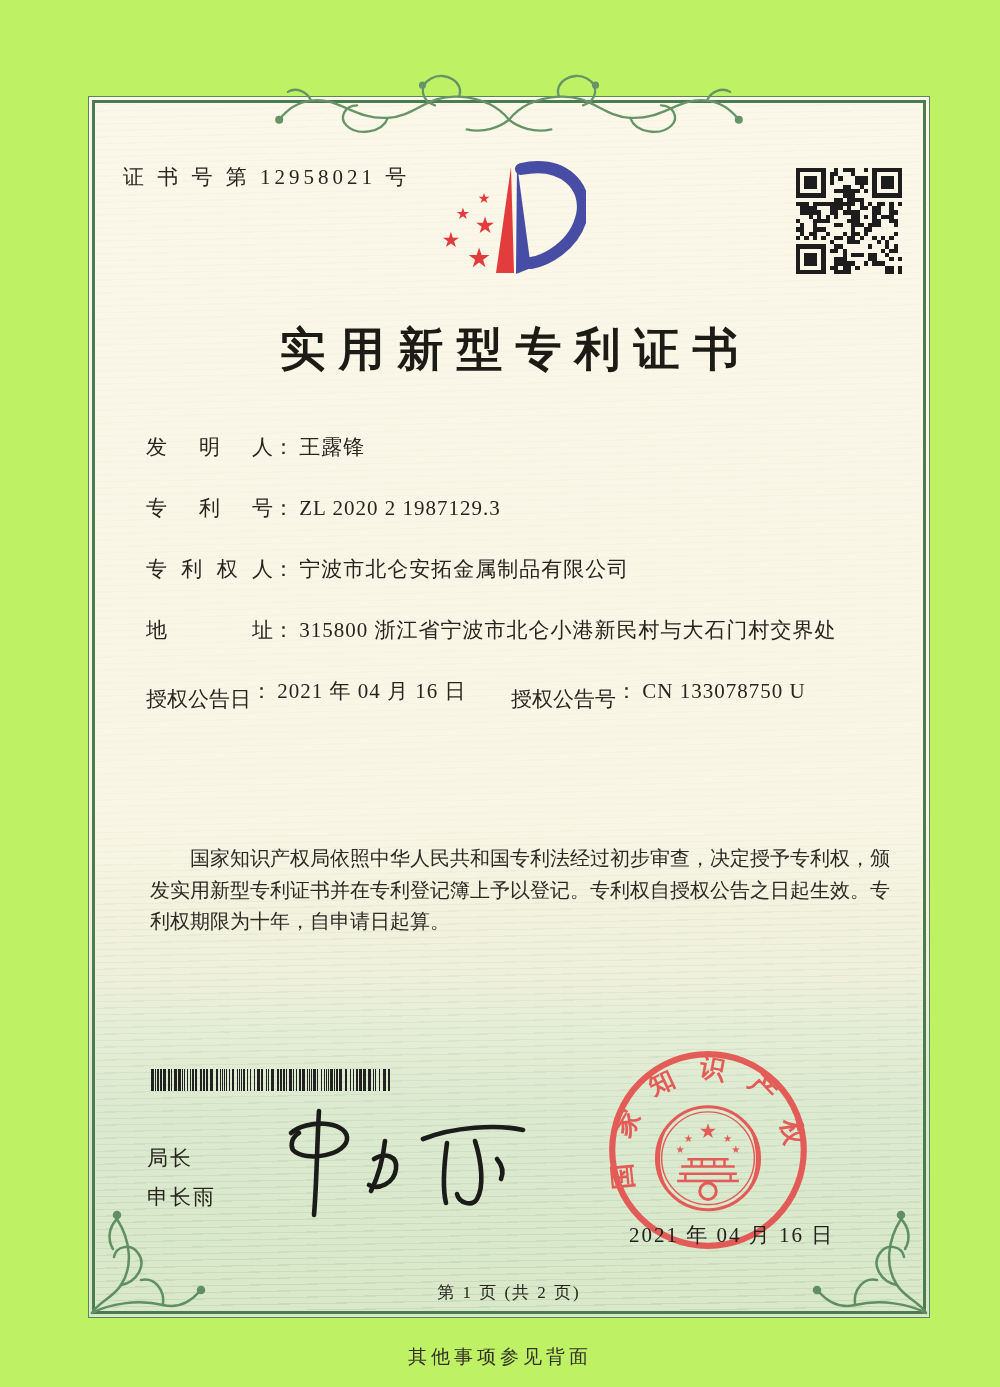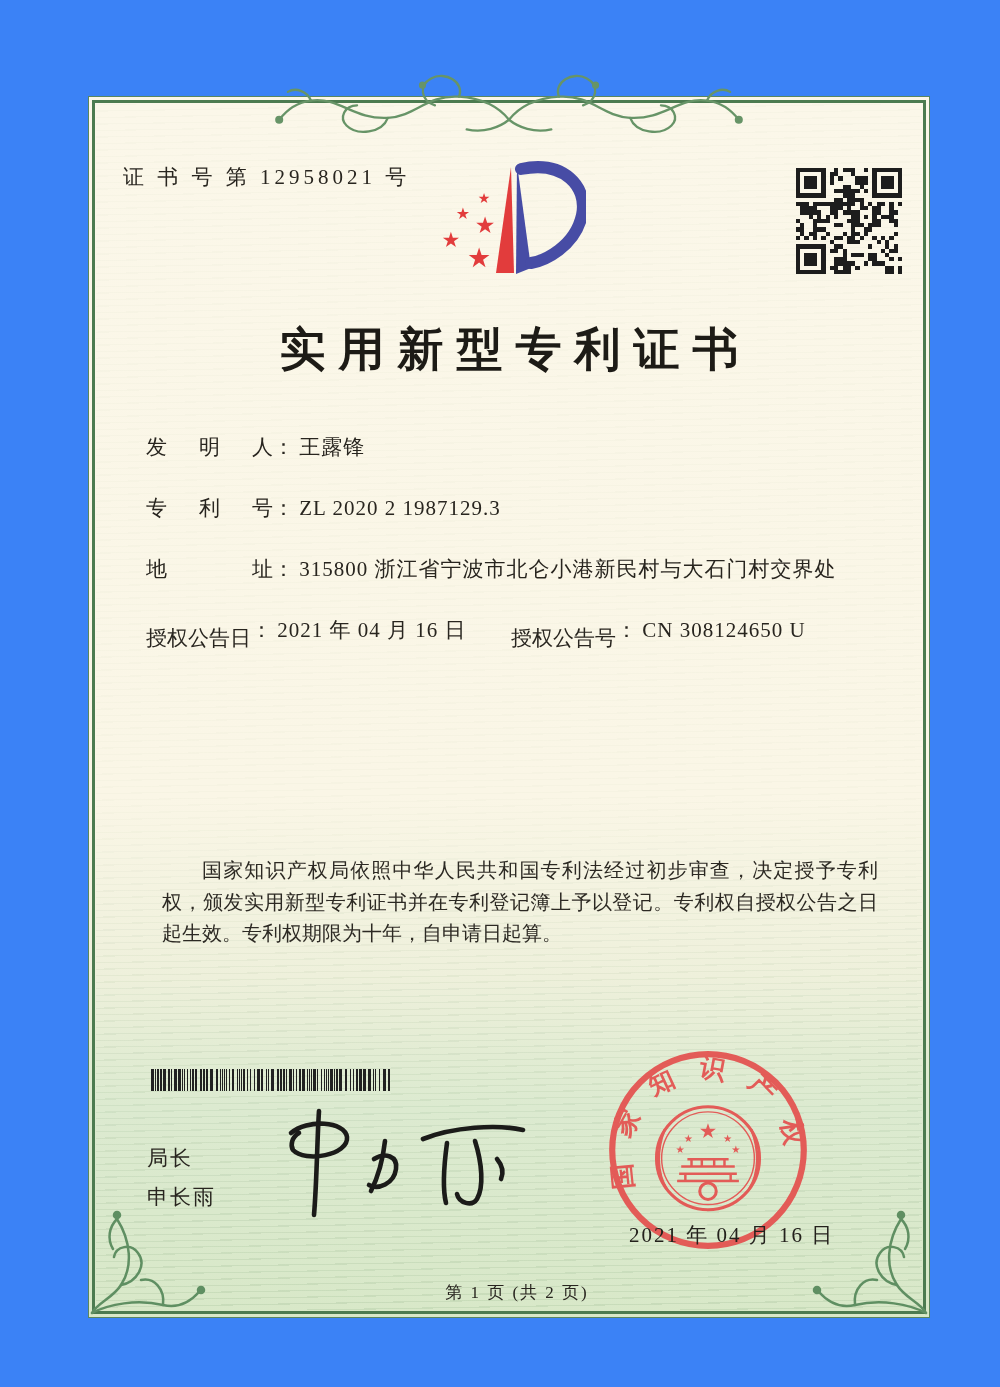--- a/index.html
+++ b/index.html
@@ -1,18 +1,18 @@
 <!DOCTYPE html>
 <html><head>
 <meta charset="utf-8">
 <style>
   html,body{margin:0;padding:0;background:#efe9d4;}
   .page{
     position:relative;width:1000px;height:1387px;margin:0 auto;
-    background:#3b82f6;overflow:hidden;
+    background:#bef264;overflow:hidden;
     font-family:"Liberation Serif","DejaVu Serif",serif;color:#28251f;
   }
   
   .frame{
     position:absolute;left:88px;top:96px;width:842px;height:1222px;
     border:1px solid #5a865e;box-sizing:border-box;
     background:linear-gradient(180deg,#fbf7e9 0,#faf6e6 700px,#eef0db 880px,#e2ecd3 960px,#dcead0 1010px,#d8e8c8 1222px);
   }
   .frame-inner{
     position:absolute;inset:3px;border:3px solid #4c7b50;pointer-events:none;
@@ -43,28 +43,28 @@
     vertical-align:top;
   }
   .flabel-auto{display:inline-block;vertical-align:top;margin-top:8px;}
   .fvalue{letter-spacing:1px;}
   .grant-no{position:absolute;left:365px;top:0;white-space:nowrap;}
   
   .body-text{
     position:absolute;left:57px;top:742px;width:748px;
     font-size:20px;line-height:31.5px;text-align:justify;color:#2c2923;
   }
-  .body-text p{margin:16px;text-indent:2em;}
+  .body-text p{margin:4px;text-indent:2em;}
   
   .barcode{position:absolute;left:62px;top:972px;width:246px;height:22px;}
   .signer{position:absolute;left:58px;top:1042px;font-size:21px;line-height:39px;letter-spacing:2px;}
   .signature{position:absolute;left:168px;top:1000px;width:290px;height:140px;}
   .seal{position:absolute;left:516px;top:950px;width:206px;height:206px;opacity:.92;}
   .seal-date{position:absolute;left:540px;top:1124px;font-size:21px;letter-spacing:2px;color:#23211c;}
-  .page-indicator{position:absolute;left:8px;top:1184px;width:100%;text-align:center;font-size:17px;letter-spacing:2px;}
+  .page-indicator{position:absolute;left:0;top:1184px;width:100%;text-align:center;font-size:17px;letter-spacing:2px;}
   .footer-note{position:absolute;left:0;top:1344px;width:100%;text-align:center;font-size:19px;letter-spacing:4px;color:#33302a;}
   svg{display:block;}
 </style>
 </head>
 <body>
 
 <div class="page">
 
   <div class="frame">
     <div class="waves"></div>
@@ -340,29 +340,33 @@
     <div class="fields">
       <div class="field-row">
         <span class="flabel">发明人</span><span>：</span>
         <span class="fvalue">王露锋</span>
       </div>
       <div class="field-row">
         <span class="flabel">专利号</span><span>：</span>
         <span class="fvalue">ZL 2020 2 1987129.3</span>
       </div>
       <div class="field-row">
+        <span class="flabel">专利权人</span><span>：</span>
+        <span class="fvalue">宁波市北仑安拓金属制品有限公司</span>
+      </div>
+      <div class="field-row">
         <span class="flabel">地址</span><span>：</span>
         <span class="fvalue">315800 浙江省宁波市北仑小港新民村与大石门村交界处</span>
       </div>
       <div class="field-row">
         <span class="flabel-auto">授权公告日</span><span>：</span>
         <span class="fvalue">2021 年 04 月 16 日</span>
         <span class="grant-no">
           <span class="flabel-auto">授权公告号</span><span>：</span>
-          <span class="fvalue">CN 308124650 U</span>
+          <span class="fvalue">CN 133078750 U</span>
         </span>
       </div>
     </div>
 
     <div class="body-text">
       <p>国家知识产权局依照中华人民共和国专利法经过初步审查，决定授予专利权，颁发实用新型专利证书并在专利登记簿上予以登记。专利权自授权公告之日起生效。专利权期限为十年，自申请日起算。</p>
     </div>
 
     <svg class="barcode" id="barcode" viewBox="0 0 246 22" preserveAspectRatio="none">
         <rect x="0" y="0" width="3" height="22" fill="#212121"></rect>
@@ -484,13 +488,14 @@
           <path d="M58,80 C50,100 50,122 60,138"></path>
           <path d="M142,80 C150,100 150,122 140,138"></path>
         </g>
       </g>
     </svg>
     <div class="seal-date">2021 年 04 月 16 日</div>
 
     <div class="page-indicator">第 1 页 (共 2 页)</div>
   </div>
 
+  <div class="footer-note">其他事项参见背面</div>
 </div>
 
 </body></html>

